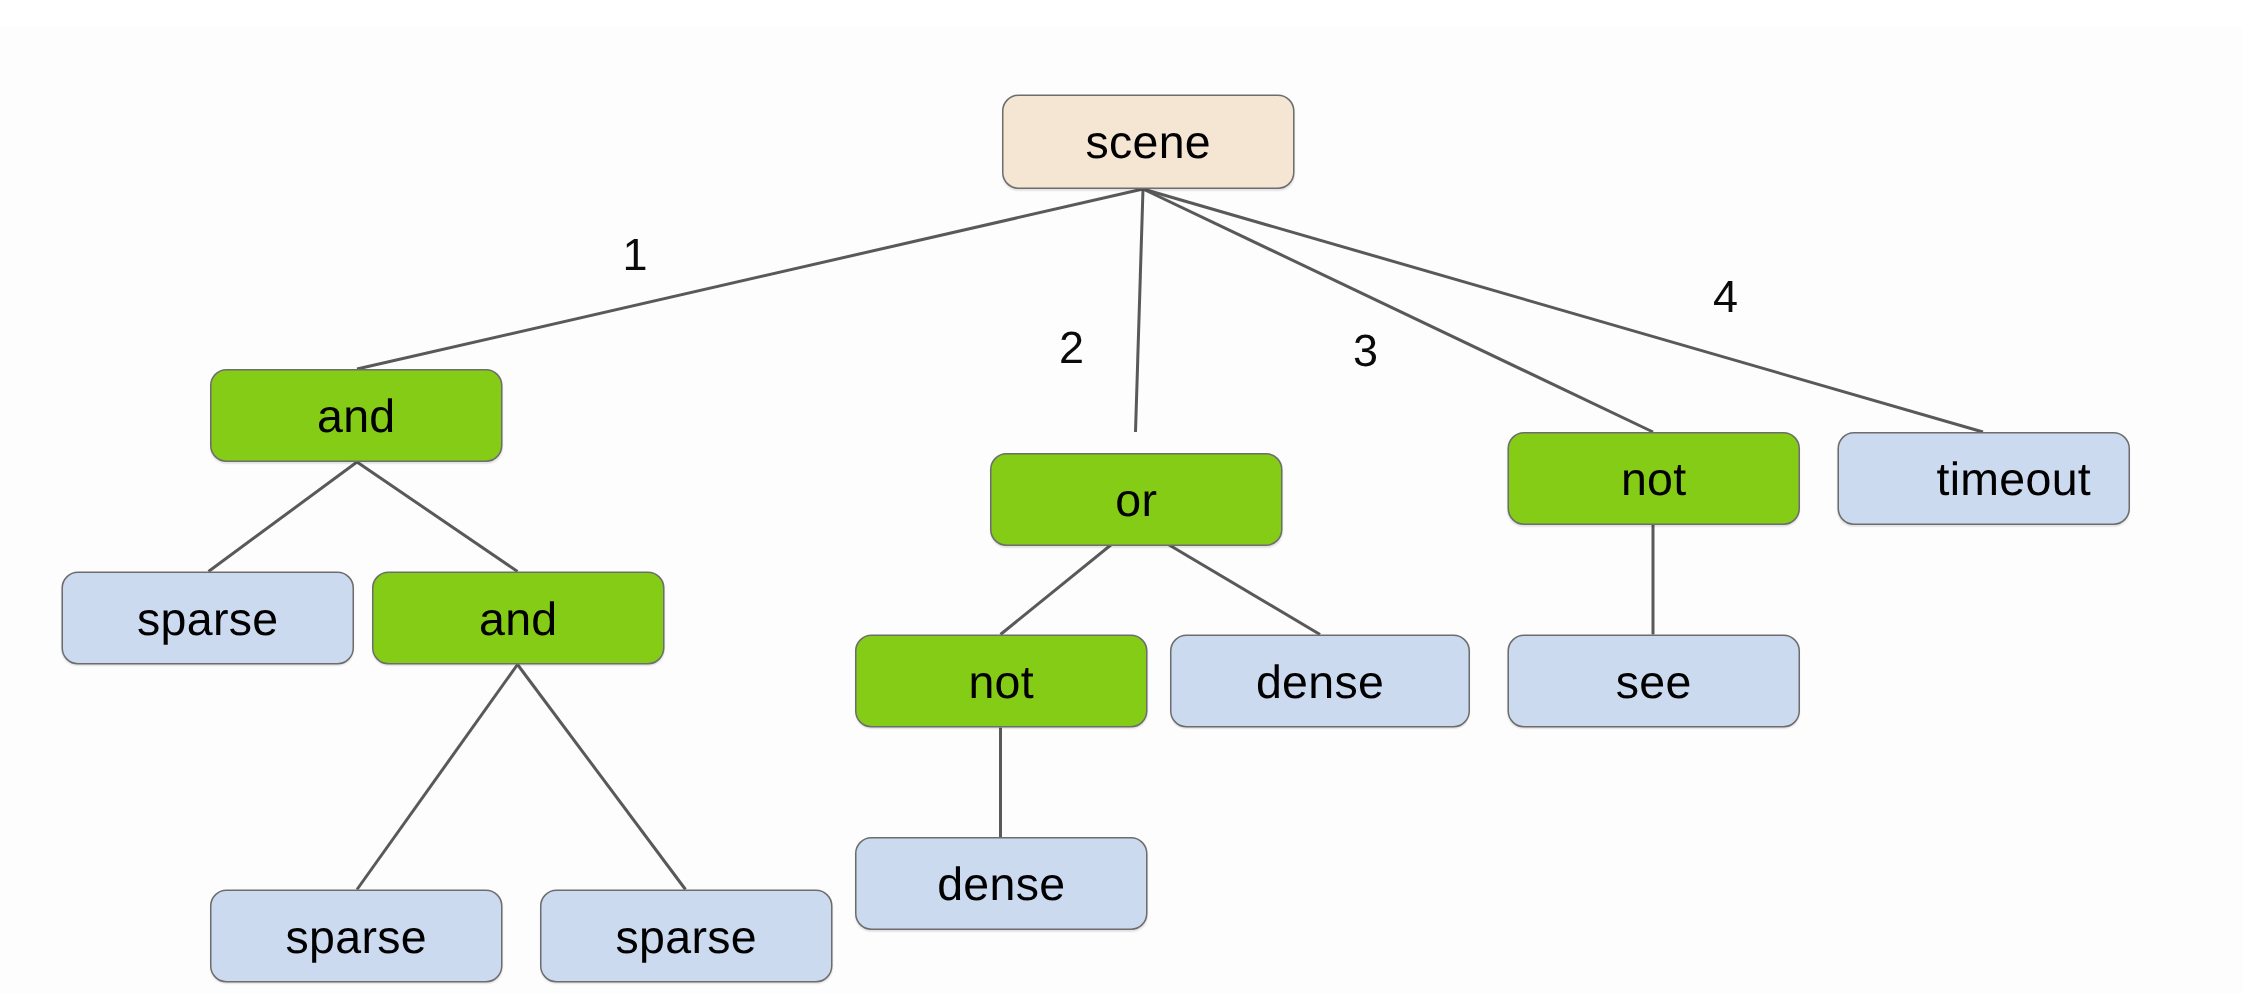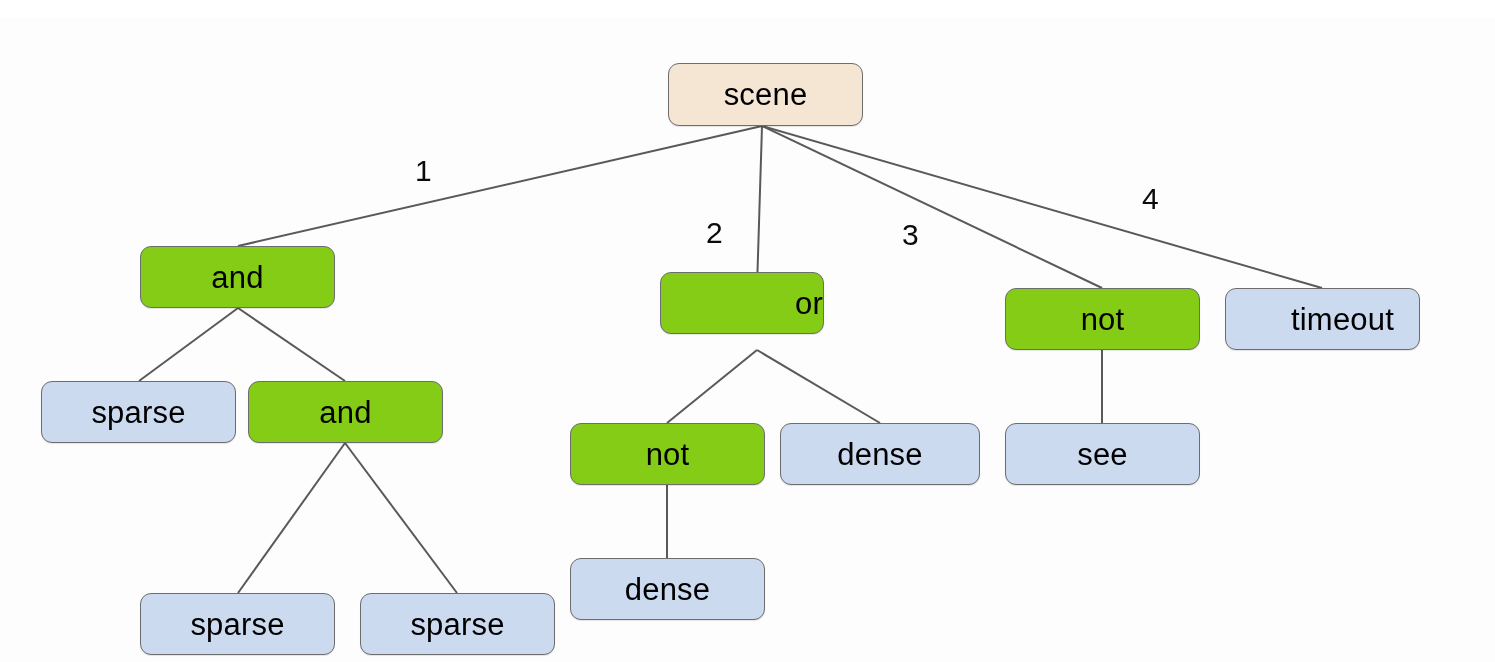--- a/index.html
+++ b/index.html
@@ -67,21 +67,21 @@
       <line x1="667" y1="467" x2="667" y2="540" stroke="#595959" stroke-width="2"></line>
       <line x1="1102" y1="332" x2="1102" y2="405" stroke="#595959" stroke-width="2"></line>
     </svg>
   <div id="node-layer">
       <div class="node root" style="left: 668px; top: 45px; width: 195px; height: 63px;">
         <span>scene</span>
       </div>
       <div class="node operator" style="left: 140px; top: 228px; width: 195px; height: 62px;">
         <span>and</span>
       </div>
-      <div class="node operator" style="left: 660px; top: 254px; width: 164px; height: 62px; justify-content: flex-end;">
+      <div class="node operator" style="left: 660px; top: 284px; width: 195px; height: 62px;">
         <span>or</span>
       </div>
       <div class="node operator" style="left: 1005px; top: 270px; width: 195px; height: 62px;">
         <span>not</span>
       </div>
       <div class="node terminal" style="left: 1225px; top: 270px; width: 195px; height: 62px; padding-left: 40px;">
         <span>timeout</span>
       </div>
       <div class="node terminal" style="left: 41px; top: 363px; width: 195px; height: 62px;">
         <span>sparse</span>

